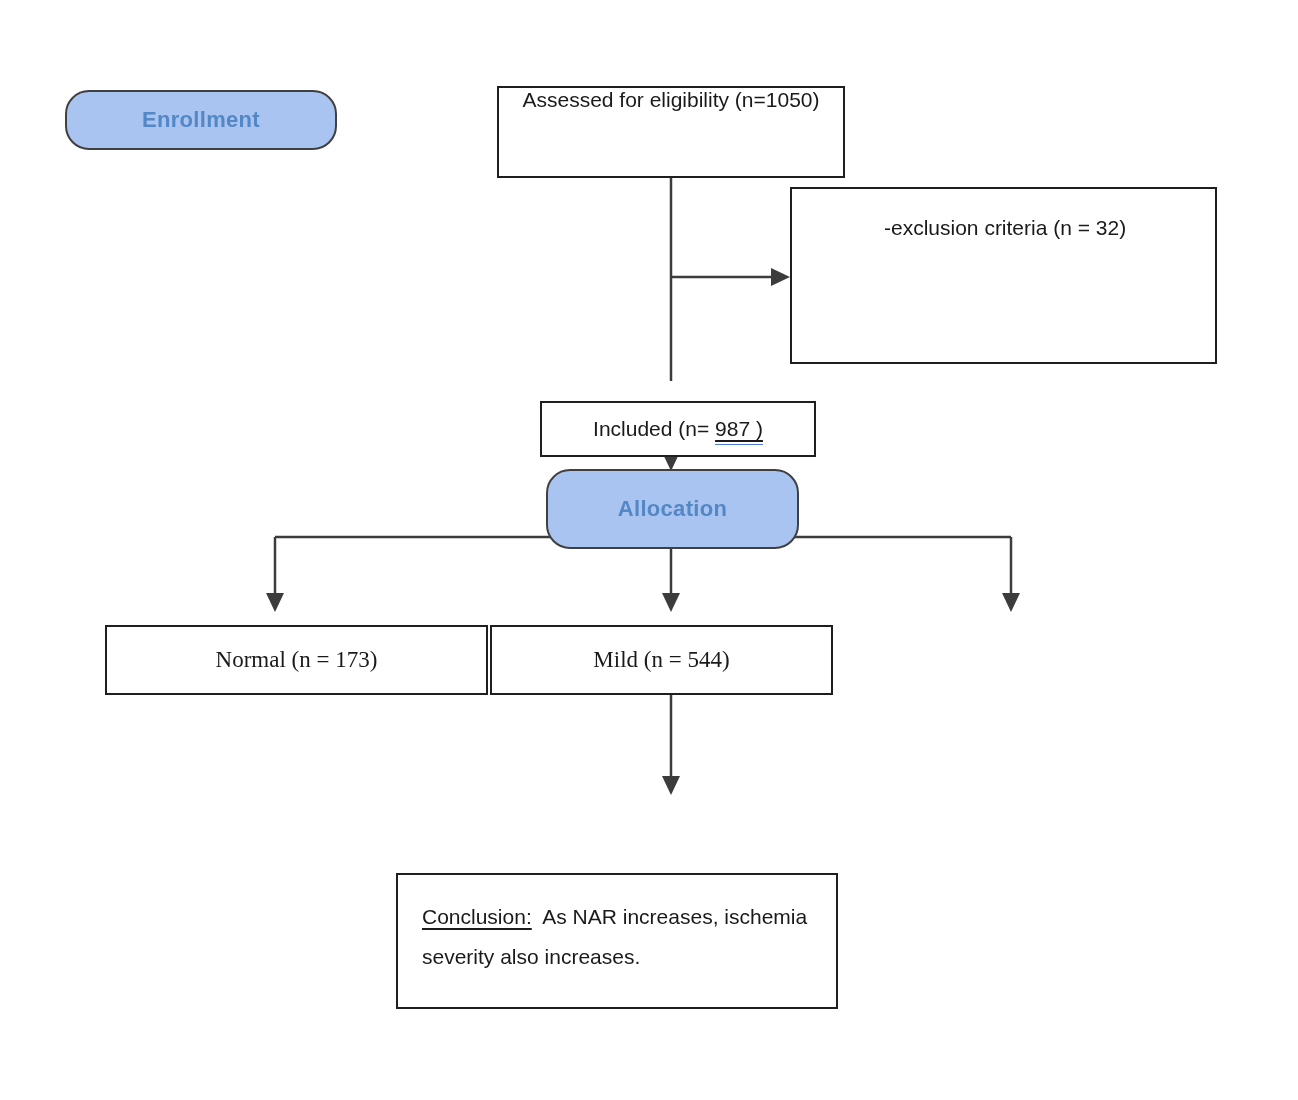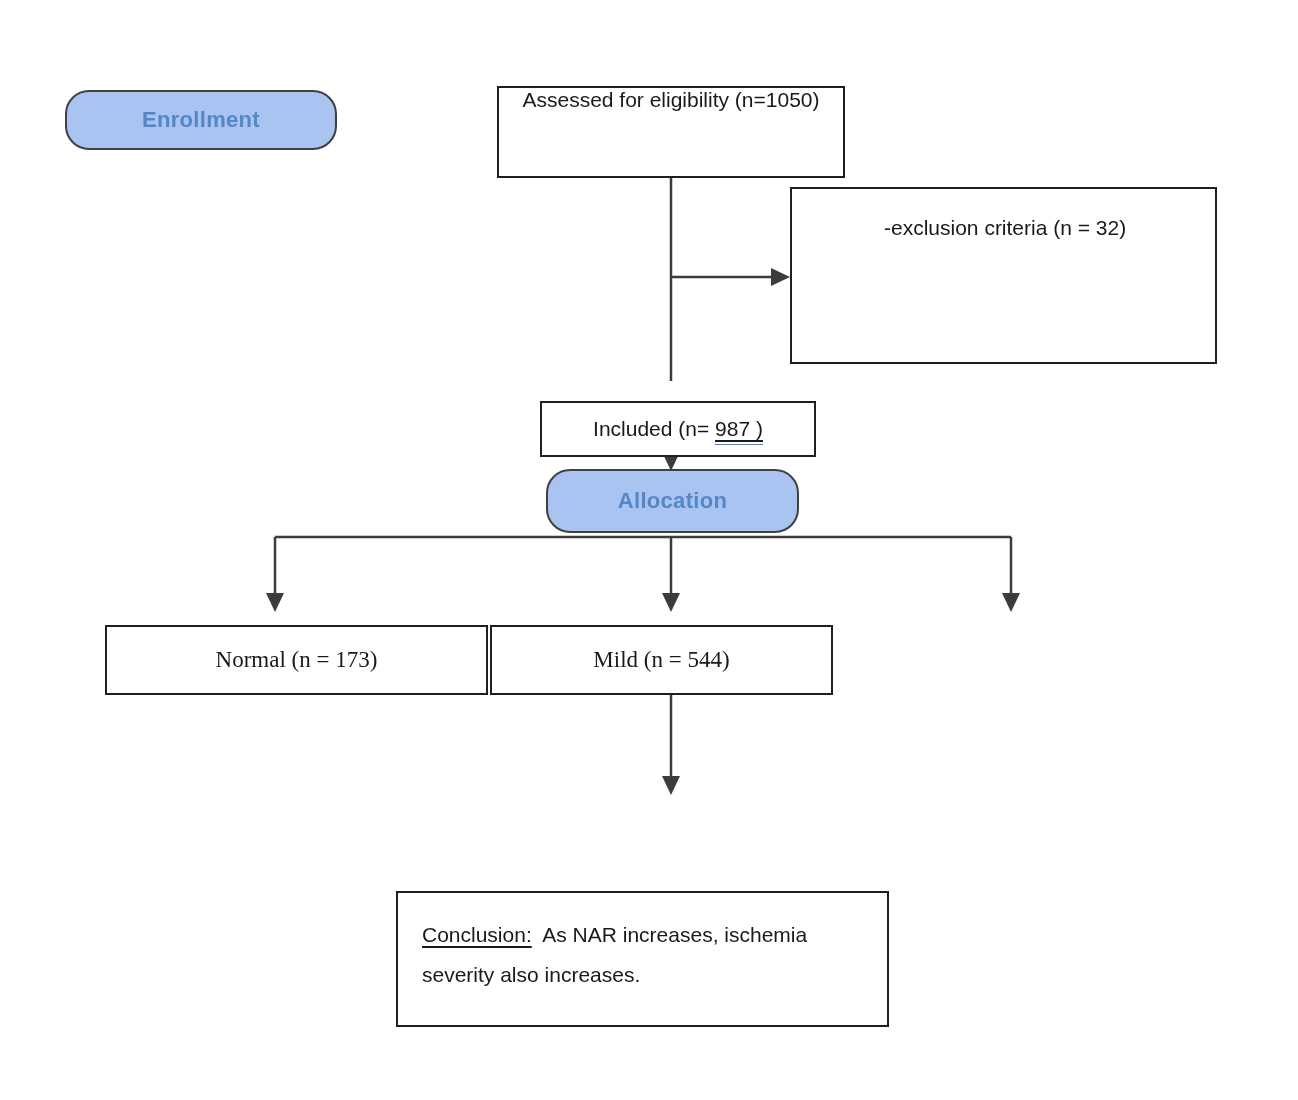--- a/index.html
+++ b/index.html
@@ -40,21 +40,21 @@
     border-radius: 24px;
     display: flex;
     align-items: center;
     justify-content: center;
     font-weight: bold;
     font-size: 22px;
     color: var(--badge-text);
     letter-spacing: 0.3px;
   }
   .badge-enrollment { left: 65px;  top: 90px;  width: 272px; height: 60px; }
-  .badge-allocation { left: 546px; top: 469px; width: 253px; height: 64px; }
+  .badge-allocation { left: 546px; top: 469px; width: 253px; height: 80px; }
   .badge-analysis   { left: 545px; top: 800px; width: 253px; height: 64px; }
 
   .box {
     position: absolute;
     z-index: 2;
     background: #FFFFFF;
     border: 2.5px solid var(--box-border);
     font-size: 21px;
   }
   .box-assessed {
@@ -75,21 +75,21 @@
   .box-group {
     top: 625px; height: 70px;
     display: flex; align-items: center; justify-content: center;
     font-family: "Liberation Serif", serif;
     font-size: 23px;
   }
   .box-group-normal { left: 105px; width: 383px; }
   .box-group-mild   { left: 490px; width: 343px; text-align: center; }
   .box-group-severe { left: 846px; width: 323px; }
   .box-conclusion {
-    left: 396px; top: 891px; width: 493px; height: 136px;
+    left: 396px; top: 873px; width: 442px; height: 136px;
     padding: 22px 24px 8px 24px;
     line-height: 40px;
   }
 
   .pre { white-space: pre-wrap; }
   .u-black {
     text-decoration: underline;
     text-decoration-thickness: 2px;
     text-underline-offset: 4px;
   }

